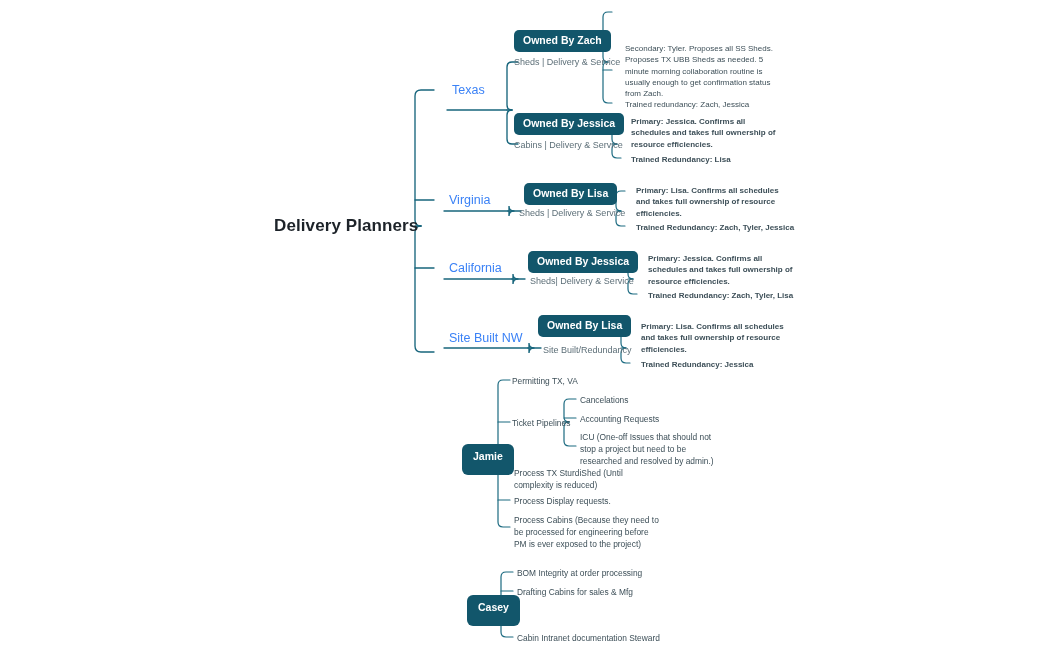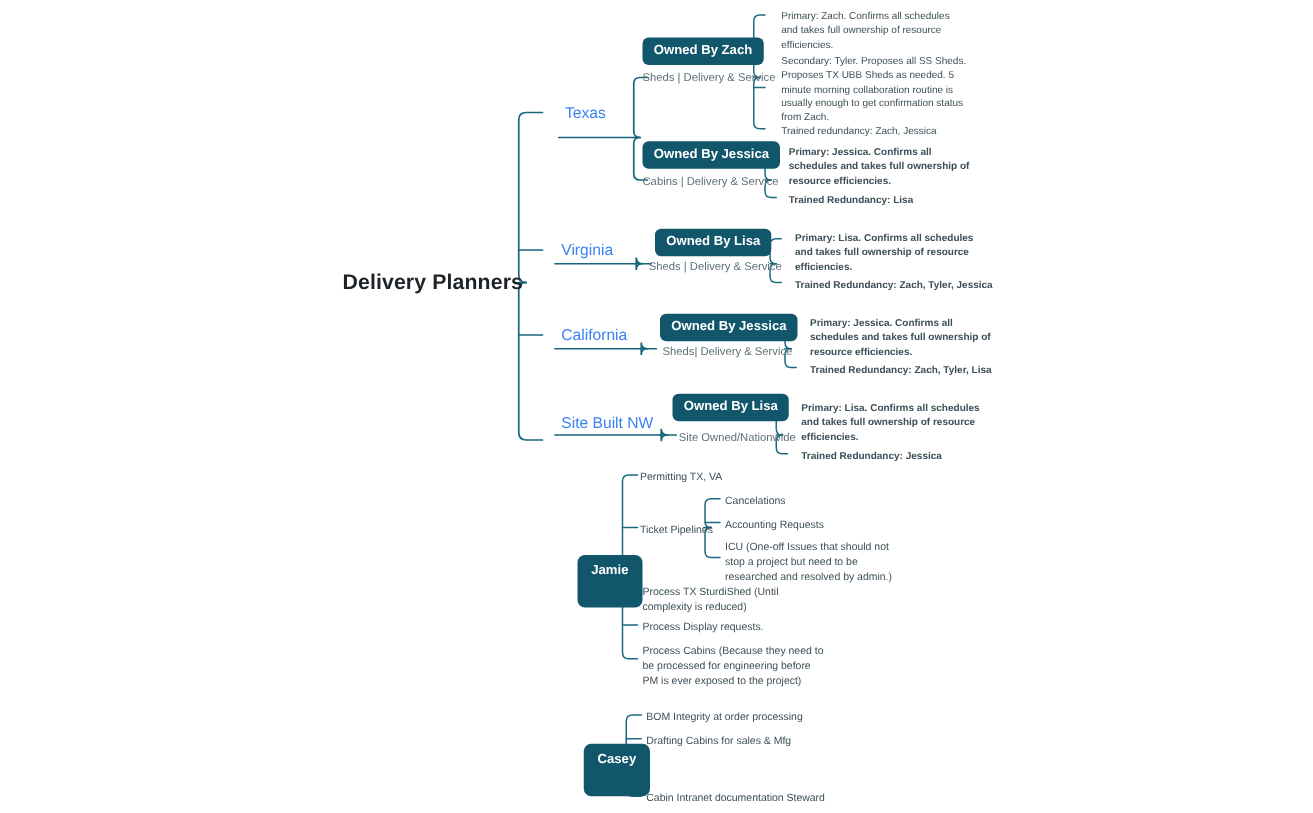--- a/index.html
+++ b/index.html
@@ -34,21 +34,21 @@
     padding:5px 9px 6px 9px;
     white-space:nowrap;
     line-height:1;
     box-sizing:border-box;
     display:inline-block;
   }
   .badge-sm{
     background:#12566b;color:#ffffff;
     border-radius:6px;
     font-size:10.5px;font-weight:bold;
-    padding:7px 11px 24px 11px;
+    padding:7px 11px 13px 11px;
     white-space:nowrap;line-height:1;
     display:inline-block;
   }
 
   
   .sub-label{
     font-size:9px;color:#5d6f78;white-space:nowrap;
   }
 
   
@@ -138,21 +138,20 @@
   <div class="abs state-label" style="left:452px;top:83px;">Texas</div>
   <div class="abs state-label" style="left:449px;top:193px;">Virginia</div>
   <div class="abs state-label" style="left:449px;top:261px;">California</div>
   <div class="abs state-label" style="left:449px;top:331px;">Site Built NW</div>
 
   <div class="abs" style="left:514px;top:30px;">
     <span class="badge">Owned By Zach</span>
   </div>
   <div class="abs sub-label" style="left:514px;top:57px;">Sheds  |  Delivery &amp; Service</div>
 
-  <div class="abs leaf" style="left:625px;top:7px;width:150px;">Primary: Zach. Confirms all schedules and takes full ownership of resource efficiencies.</div>
   <div class="abs leaf" style="left:625px;top:43px;width:150px;">Secondary: Tyler. Proposes all SS Sheds. Proposes TX UBB Sheds as needed. 5 minute morning collaboration routine is usually enough to get confirmation status from Zach.</div>
   <div class="abs leaf" style="left:625px;top:99px;width:160px;">Trained redundancy: Zach, Jessica</div>
 
   <div class="abs" style="left:514px;top:113px;">
     <span class="badge">Owned By Jessica</span>
   </div>
   <div class="abs sub-label" style="left:514px;top:140px;">Cabins  |  Delivery &amp; Service</div>
 
   <div class="abs leaf b" style="left:631px;top:116px;width:152px;">Primary: Jessica. Confirms all schedules and takes full ownership of resource efficiencies.</div>
   <div class="abs leaf b" style="left:631px;top:154px;width:152px;">Trained Redundancy: Lisa</div>
@@ -169,21 +168,21 @@
     <span class="badge">Owned By Jessica</span>
   </div>
   <div class="abs sub-label" style="left:530px;top:276px;">Sheds|  Delivery &amp; Service</div>
 
   <div class="abs leaf b" style="left:648px;top:253px;width:152px;">Primary: Jessica. Confirms all schedules and takes full ownership of resource efficiencies.</div>
   <div class="abs leaf b" style="left:648px;top:290px;width:160px;">Trained Redundancy: Zach, Tyler, Lisa</div>
 
   <div class="abs" style="left:538px;top:315px;">
     <span class="badge">Owned By Lisa</span>
   </div>
-  <div class="abs sub-label" style="left:543px;top:345px;">Site Owned/Nationwide</div>
+  <div class="abs sub-label" style="left:543px;top:345px;">Site Built/Redundancy</div>
 
   <div class="abs leaf b" style="left:641px;top:321px;width:152px;">Primary: Lisa. Confirms all schedules and takes full ownership of resource efficiencies.</div>
   <div class="abs leaf b" style="left:641px;top:359px;width:152px;">Trained Redundancy: Jessica</div>
 
   <div class="abs" style="left:462px;top:444px;">
     <span class="badge-sm">Jamie</span>
   </div>
 
   <div class="abs node-text" style="left:512px;top:376px;width:190px;">Permitting TX, VA</div>
   <div class="abs node-text" style="left:512px;top:418px;width:60px;">Ticket Pipelines</div>

